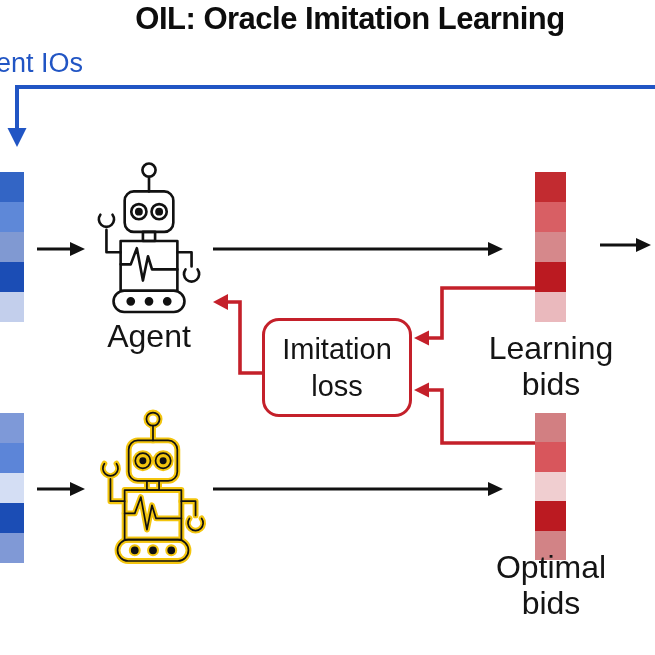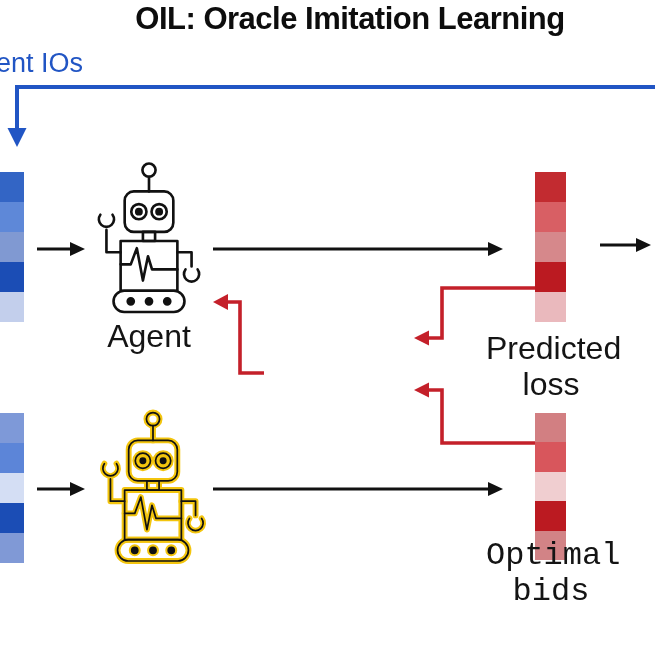--- a/index.html
+++ b/index.html
@@ -132,17 +132,20 @@
   <svg class="abs robot" style="left:93px;top:161px;" width="112" height="152" viewBox="0 0 110 150">
     <use href="#robot-shape" class="rb-black"></use>
   </svg>
 
   <svg class="abs robot" style="left:97px;top:410px;" width="112" height="152" viewBox="0 0 110 150">
     <use href="#robot-shape" class="rb-yellow"></use>
     <use href="#robot-shape" class="rb-core"></use>
   </svg>
 
   <div class="abs node-label" style="left:74px;top:318px;width:150px;">Agent</div>
-  <div class="abs node-label" style="left:486px;top:330px;width:130px;">Predicted loss</div>
-  <div class="abs node-label" style="left:486px;top:538px;width:130px;font-family:Liberation Mono, monospace;">Optimal bids</div>
+  <div class="abs node-label" style="left:486px;top:330px;width:130px;">Learning bids</div>
+  <div class="abs node-label" style="left:486px;top:549px;width:130px;">Optimal bids</div>
 
+  <div class="abs" id="loss-box">
+    <span>Imitation loss</span>
+  </div>
 
 </div>
 
 </body></html>

